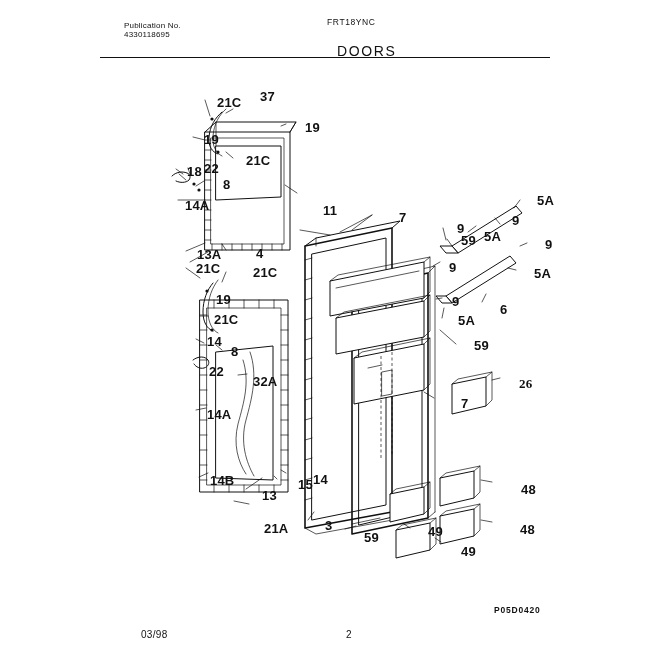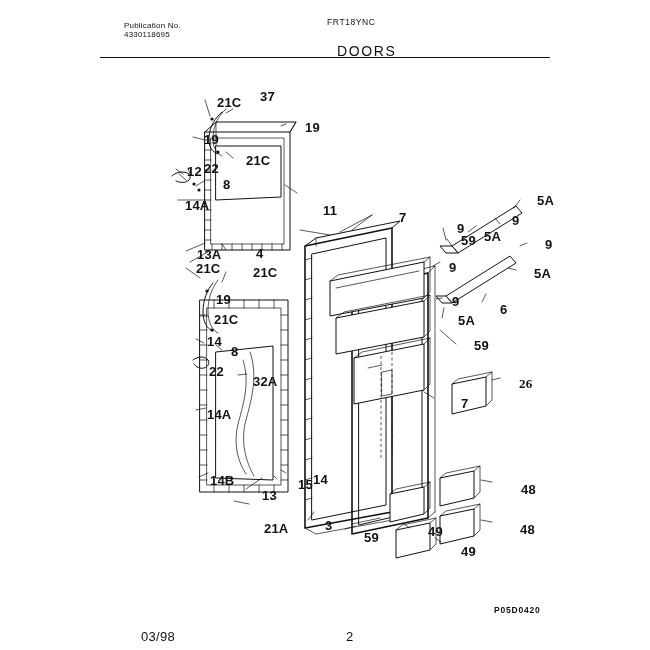--- a/index.html
+++ b/index.html
@@ -34,21 +34,21 @@
     font-size: 14px;
     letter-spacing: 1.6px;
   }
   .callout {
     font-size: 13px;
     font-weight: bold;
     letter-spacing: 0.2px;
     text-align: center;
   }
   .footer {
-    font-size: 13px;
+    font-size: 10px;
     letter-spacing: 0.3px;
   }
   .plate {
     font-size: 8.5px;
     font-weight: bold;
     letter-spacing: 0.8px;
   }
   .rule {
     position: absolute;
     background: #111111;
@@ -288,21 +288,21 @@
       <path class="ln-thin" d="M300,230 L330,235"></path>
     </g>
   </svg>
 
   <div id="callout-layer">
       <div class="txt callout" style="left: 193px; top: 96px;">21C</div>
       <div class="txt callout" style="left: 236px; top: 90px;">37</div>
       <div class="txt callout" style="left: 180px; top: 133px;">19</div>
       <div class="txt callout" style="left: 281px; top: 121px;">19</div>
       <div class="txt callout" style="left: 222px; top: 154px;">21C</div>
-      <div class="txt callout" style="left: 163px; top: 165px;">12</div>
+      <div class="txt callout" style="left: 163px; top: 165px;">18</div>
       <div class="txt callout" style="left: 180px; top: 162px;">22</div>
       <div class="txt callout" style="left: 199px; top: 178px;">8</div>
       <div class="txt callout" style="left: 299px; top: 204px;">11</div>
       <div class="txt callout" style="left: 161px; top: 199px;">14A</div>
       <div class="txt callout" style="left: 375px; top: 211px;">7</div>
       <div class="txt callout" style="left: 513px; top: 194px;">5A</div>
       <div class="txt callout" style="left: 433px; top: 222px;">9</div>
       <div class="txt callout" style="left: 488px; top: 214px;">9</div>
       <div class="txt callout" style="left: 460px; top: 230px;">5A</div>
       <div class="txt callout" style="left: 437px; top: 234px;">59</div>

